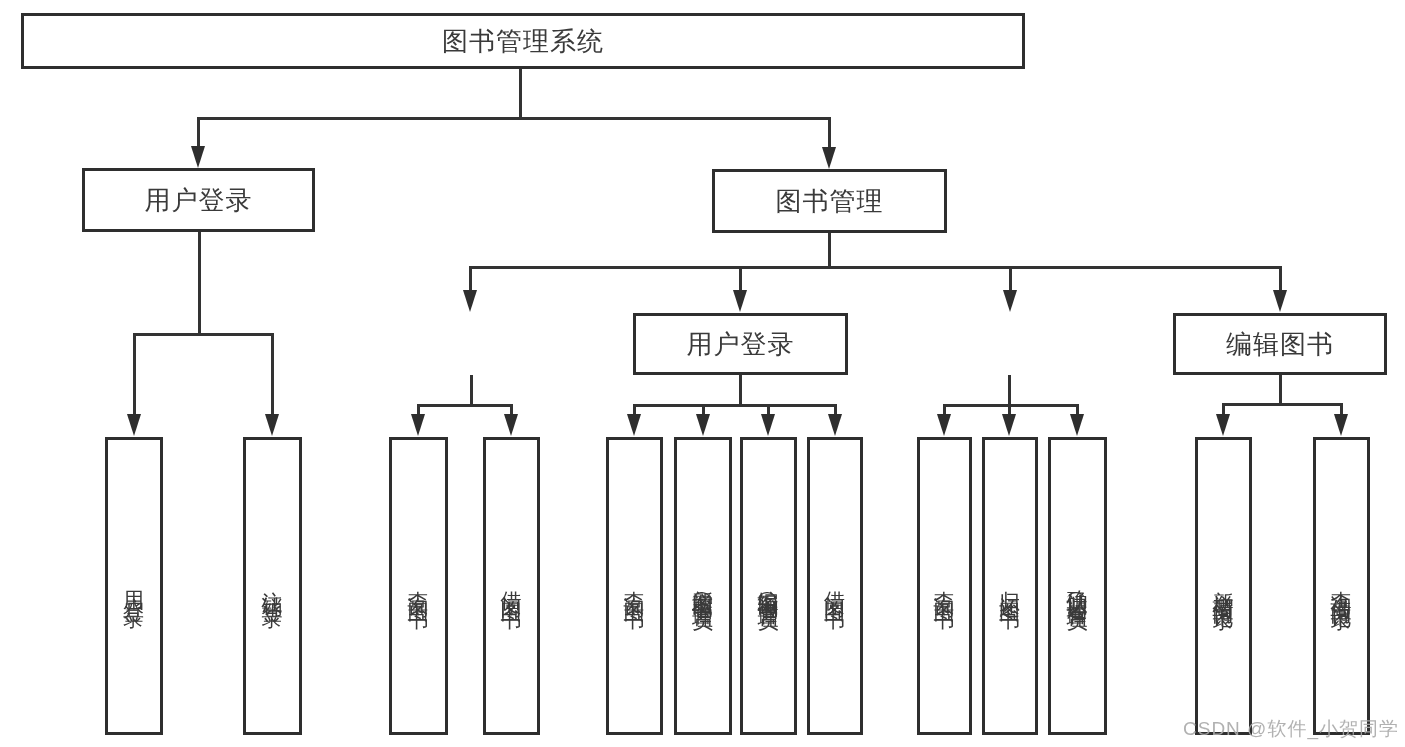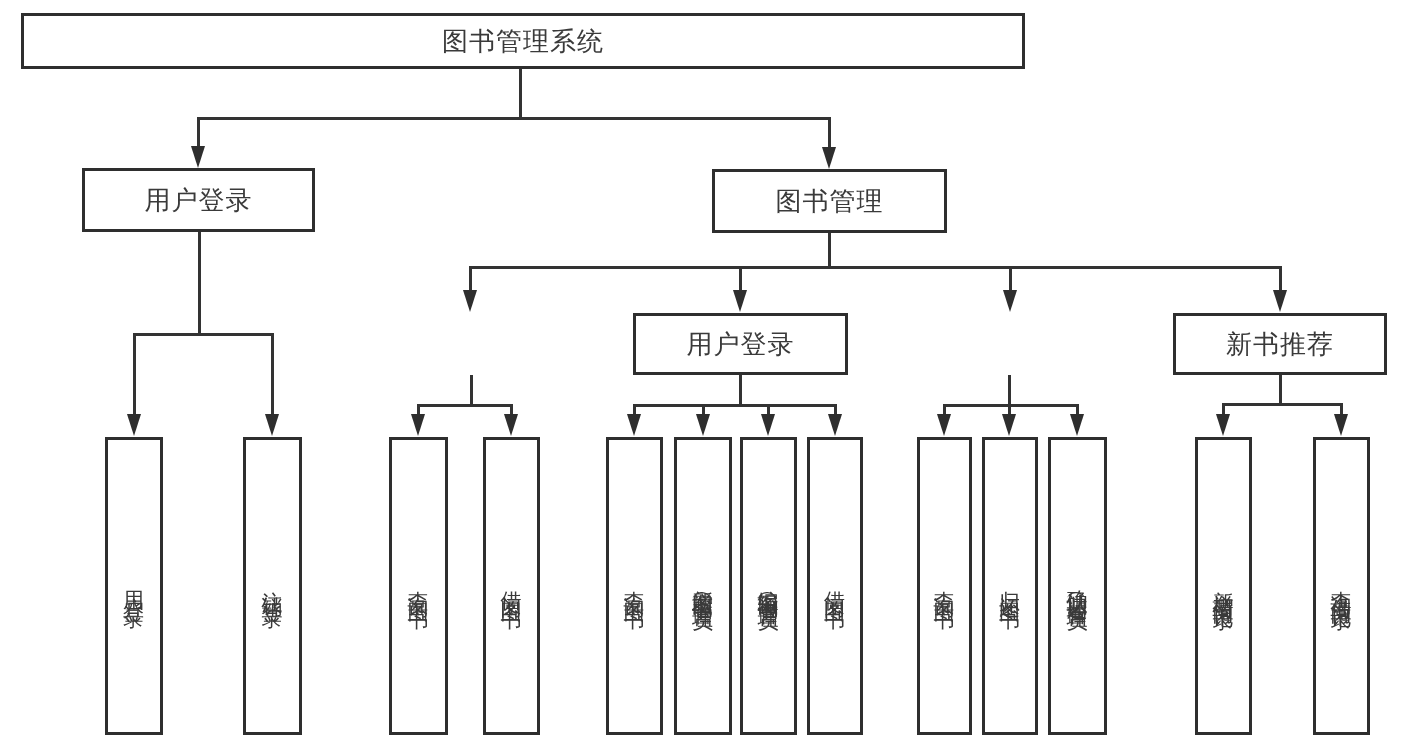--- a/index.html
+++ b/index.html
@@ -70,21 +70,21 @@
   <div class="box" style="left:21px; top:13px; width:1004px; height:56px;">图书管理系统</div>
 
   <div class="box" style="left:82px; top:168px; width:233px; height:64px;">用户登录</div>
 
   <div class="box" style="left:712px; top:169px; width:235px; height:64px;">图书管理</div>
 
 
   <div class="box" style="left:633px; top:313px; width:215px; height:62px;">用户登录</div>
 
 
-  <div class="box" style="left:1173px; top:313px; width:214px; height:62px;">新书推荐</div>
+  <div class="box" style="left:1173px; top:313px; width:214px; height:62px;">编辑图书</div>
 
   <div class="box vbox" style="left:105px; top:437px; width:58px; height:298px;">用户登录</div>
 
   <div class="box vbox" style="left:243px; top:437px; width:59px; height:298px;">注销登录</div>
 
   <div class="box vbox" style="left:389px; top:437px; width:59px; height:298px;">查询图书</div>
 
   <div class="box vbox" style="left:483px; top:437px; width:57px; height:298px;">借阅图书</div>
 
   <div class="box vbox" style="left:606px; top:437px; width:57px; height:298px;">查询图书</div>
@@ -157,14 +157,15 @@
   <div class="stem" style="left:1076px; top:404px; width:3px; height:12px;"></div>
   <div class="arrow" style="left:1070px; top:414px;"></div>
 
   <div class="vline" style="left:1279px; top:375px; width:3px; height:31px;"></div>
   <div class="hline" style="left:1222px; top:403px; width:121px; height:3px;"></div>
   <div class="stem" style="left:1222px; top:403px; width:3px; height:13px;"></div>
   <div class="arrow" style="left:1216px; top:414px;"></div>
   <div class="stem" style="left:1340px; top:403px; width:3px; height:13px;"></div>
   <div class="arrow" style="left:1334px; top:414px;"></div>
 
+  <div class="watermark">CSDN @软件_小贺同学</div>
 
 </div>
 
 </body></html>

